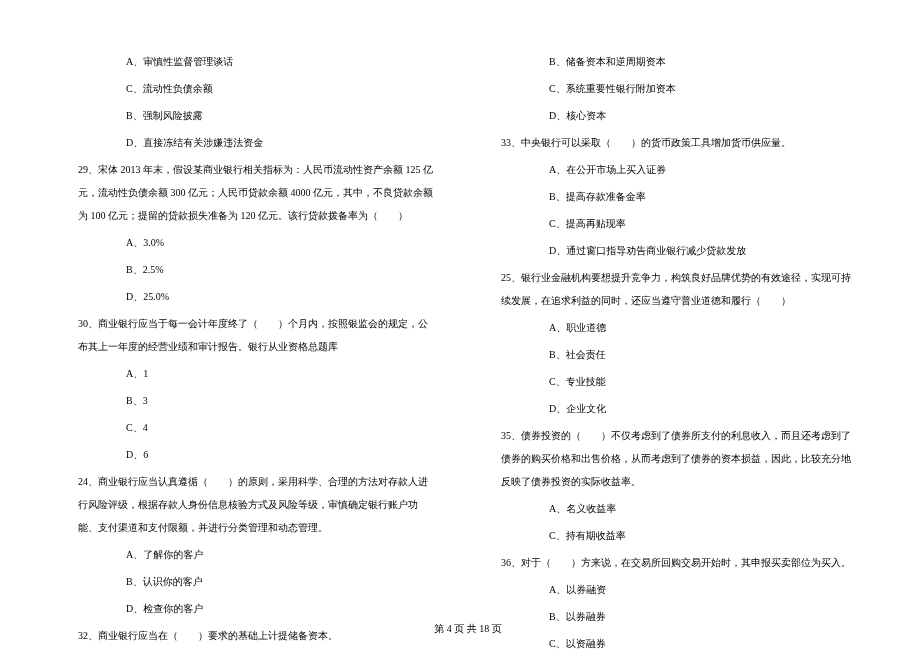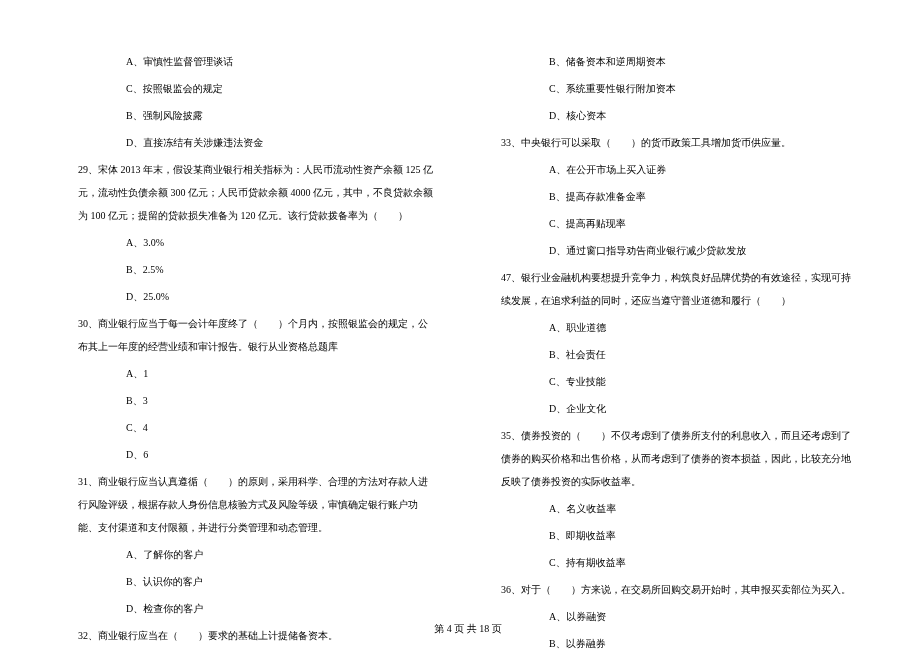--- a/index.html
+++ b/index.html
@@ -41,56 +41,55 @@
       text-align: center;
       font-size: 10px;
     }
   </style>
 </head>
 <body>
 
 <div class="columns">
   <div class="col" id="left-col">
       <div class="line indent-2">A、审慎性监督管理谈话</div>
-      <div class="line indent-2">C、按照银监会的规定</div>
+      <div class="line indent-2">C、流动性负债余额</div>
       <div class="line indent-2">B、强制风险披露</div>
       <div class="line indent-2">D、直接冻结有关涉嫌违法资金</div>
       <div class="line">29、宋体 2013 年末，假设某商业银行相关指标为：人民币流动性资产余额 125 亿元，流动性负债余额 300 亿元；人民币贷款余额 4000 亿元，其中，不良贷款余额为 100 亿元；提留的贷款损失准备为 120 亿元。该行贷款拨备率为（　　）</div>
       <div class="line indent-2">A、3.0%</div>
       <div class="line indent-2">B、2.5%</div>
       <div class="line indent-2">D、25.0%</div>
       <div class="line">30、商业银行应当于每一会计年度终了（　　）个月内，按照银监会的规定，公布其上一年度的经营业绩和审计报告。银行从业资格总题库</div>
       <div class="line indent-2">A、1</div>
       <div class="line indent-2">B、3</div>
       <div class="line indent-2">C、4</div>
       <div class="line indent-2">D、6</div>
-      <div class="line">31、商业银行应当认真遵循（　　）的原则，采用科学、合理的方法对存款人进行风险评级，根据存款人身份信息核验方式及风险等级，审慎确定银行账户功能、支付渠道和支付限额，并进行分类管理和动态管理。</div>
+      <div class="line">24、商业银行应当认真遵循（　　）的原则，采用科学、合理的方法对存款人进行风险评级，根据存款人身份信息核验方式及风险等级，审慎确定银行账户功能、支付渠道和支付限额，并进行分类管理和动态管理。</div>
       <div class="line indent-2">A、了解你的客户</div>
       <div class="line indent-2">B、认识你的客户</div>
       <div class="line indent-2">D、检查你的客户</div>
       <div class="line">32、商业银行应当在（　　）要求的基础上计提储备资本。</div>
       <div class="line indent-2">A、最低资本</div>
     </div>
   <div class="col" id="right-col">
       <div class="line indent-2">B、储备资本和逆周期资本</div>
       <div class="line indent-2">C、系统重要性银行附加资本</div>
       <div class="line indent-2">D、核心资本</div>
       <div class="line">33、中央银行可以采取（　　）的货币政策工具增加货币供应量。</div>
       <div class="line indent-2">A、在公开市场上买入证券</div>
       <div class="line indent-2">B、提高存款准备金率</div>
       <div class="line indent-2">C、提高再贴现率</div>
       <div class="line indent-2">D、通过窗口指导劝告商业银行减少贷款发放</div>
-      <div class="line">47、银行业金融机构要想提升竞争力，构筑良好品牌优势的有效途径，实现可持续发展，在追求利益的同时，还应当遵守普业道德和履行（　　）</div>
+      <div class="line">25、银行业金融机构要想提升竞争力，构筑良好品牌优势的有效途径，实现可持续发展，在追求利益的同时，还应当遵守普业道德和履行（　　）</div>
       <div class="line indent-2">A、职业道德</div>
       <div class="line indent-2">B、社会责任</div>
       <div class="line indent-2">C、专业技能</div>
       <div class="line indent-2">D、企业文化</div>
       <div class="line">35、债券投资的（　　）不仅考虑到了债券所支付的利息收入，而且还考虑到了债券的购买价格和出售价格，从而考虑到了债券的资本损益，因此，比较充分地反映了债券投资的实际收益率。</div>
       <div class="line indent-2">A、名义收益率</div>
-      <div class="line indent-2">B、即期收益率</div>
       <div class="line indent-2">C、持有期收益率</div>
       <div class="line">36、对于（　　）方来说，在交易所回购交易开始时，其申报买卖部位为买入。</div>
       <div class="line indent-2">A、以券融资</div>
       <div class="line indent-2">B、以券融券</div>
       <div class="line indent-2">C、以资融券</div>
       <div class="line indent-2">D、以资融资</div>
     </div>
 </div>
 
 <div class="footer">第 4 页 共 18 页</div>

